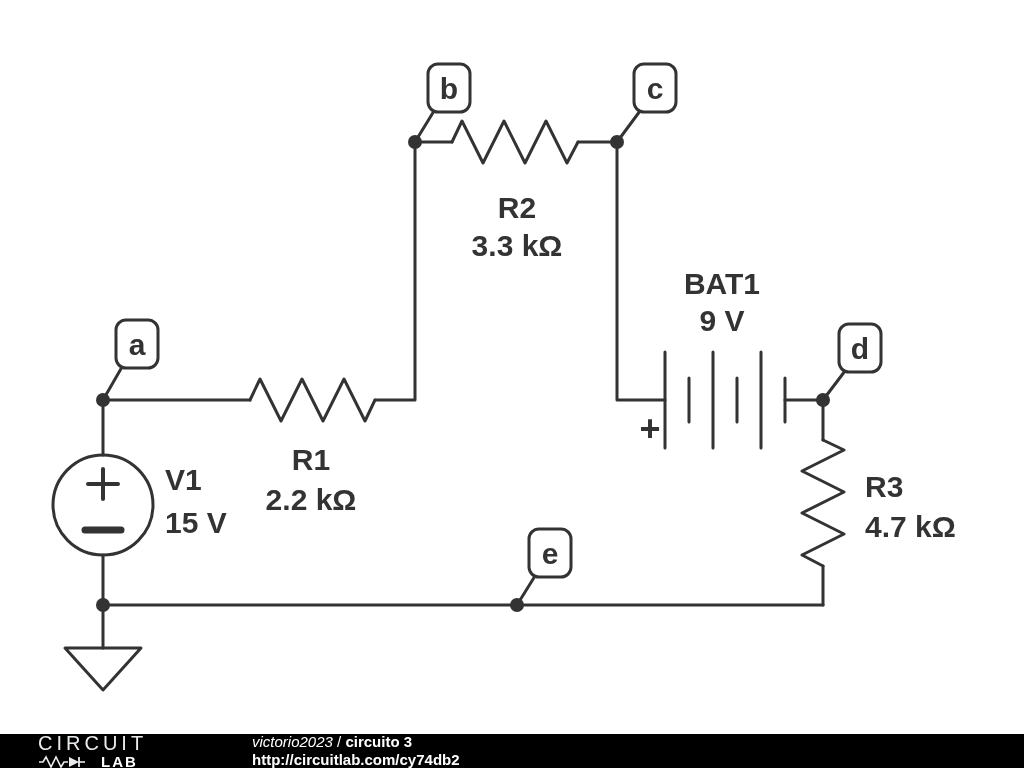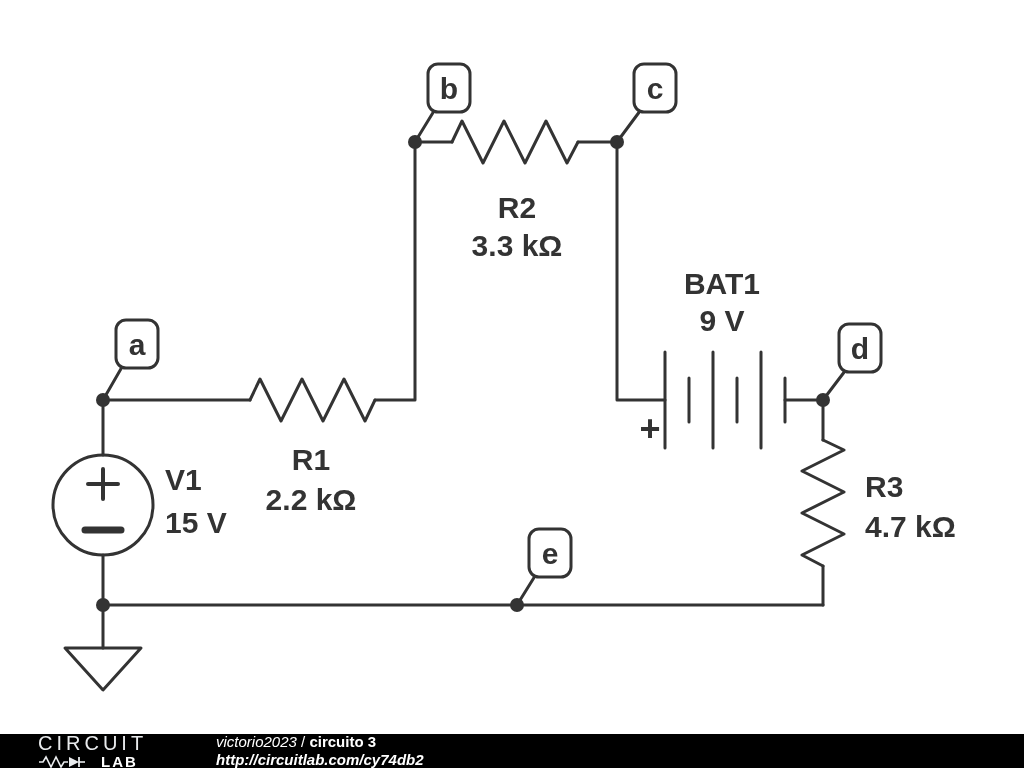--- a/index.html
+++ b/index.html
@@ -72,25 +72,26 @@
   .logo-bottom {
     font-size: 15px;
     font-weight: bold;
     letter-spacing: 2px;
     color: #ffffff;
   }
   .footer-meta {
     font-size: 15px;
     line-height: 18px;
     color: #ffffff;
+    margin-left: 36px;
   }
   .author   { font-style: italic; font-weight: normal; }
   .sep      { font-weight: normal; white-space: pre; }
   .ctitle   { font-weight: bold; }
-  .url      { font-weight: bold; font-style: italic; }
+  .url      { font-weight: bold; }
 </style>
 </head>
 <body>
 
 <div class="screen">
 
   <svg class="schematic" width="1024" height="730" viewBox="0 0 1024 730" xmlns="http://www.w3.org/2000/svg">
 
     <g>
 

